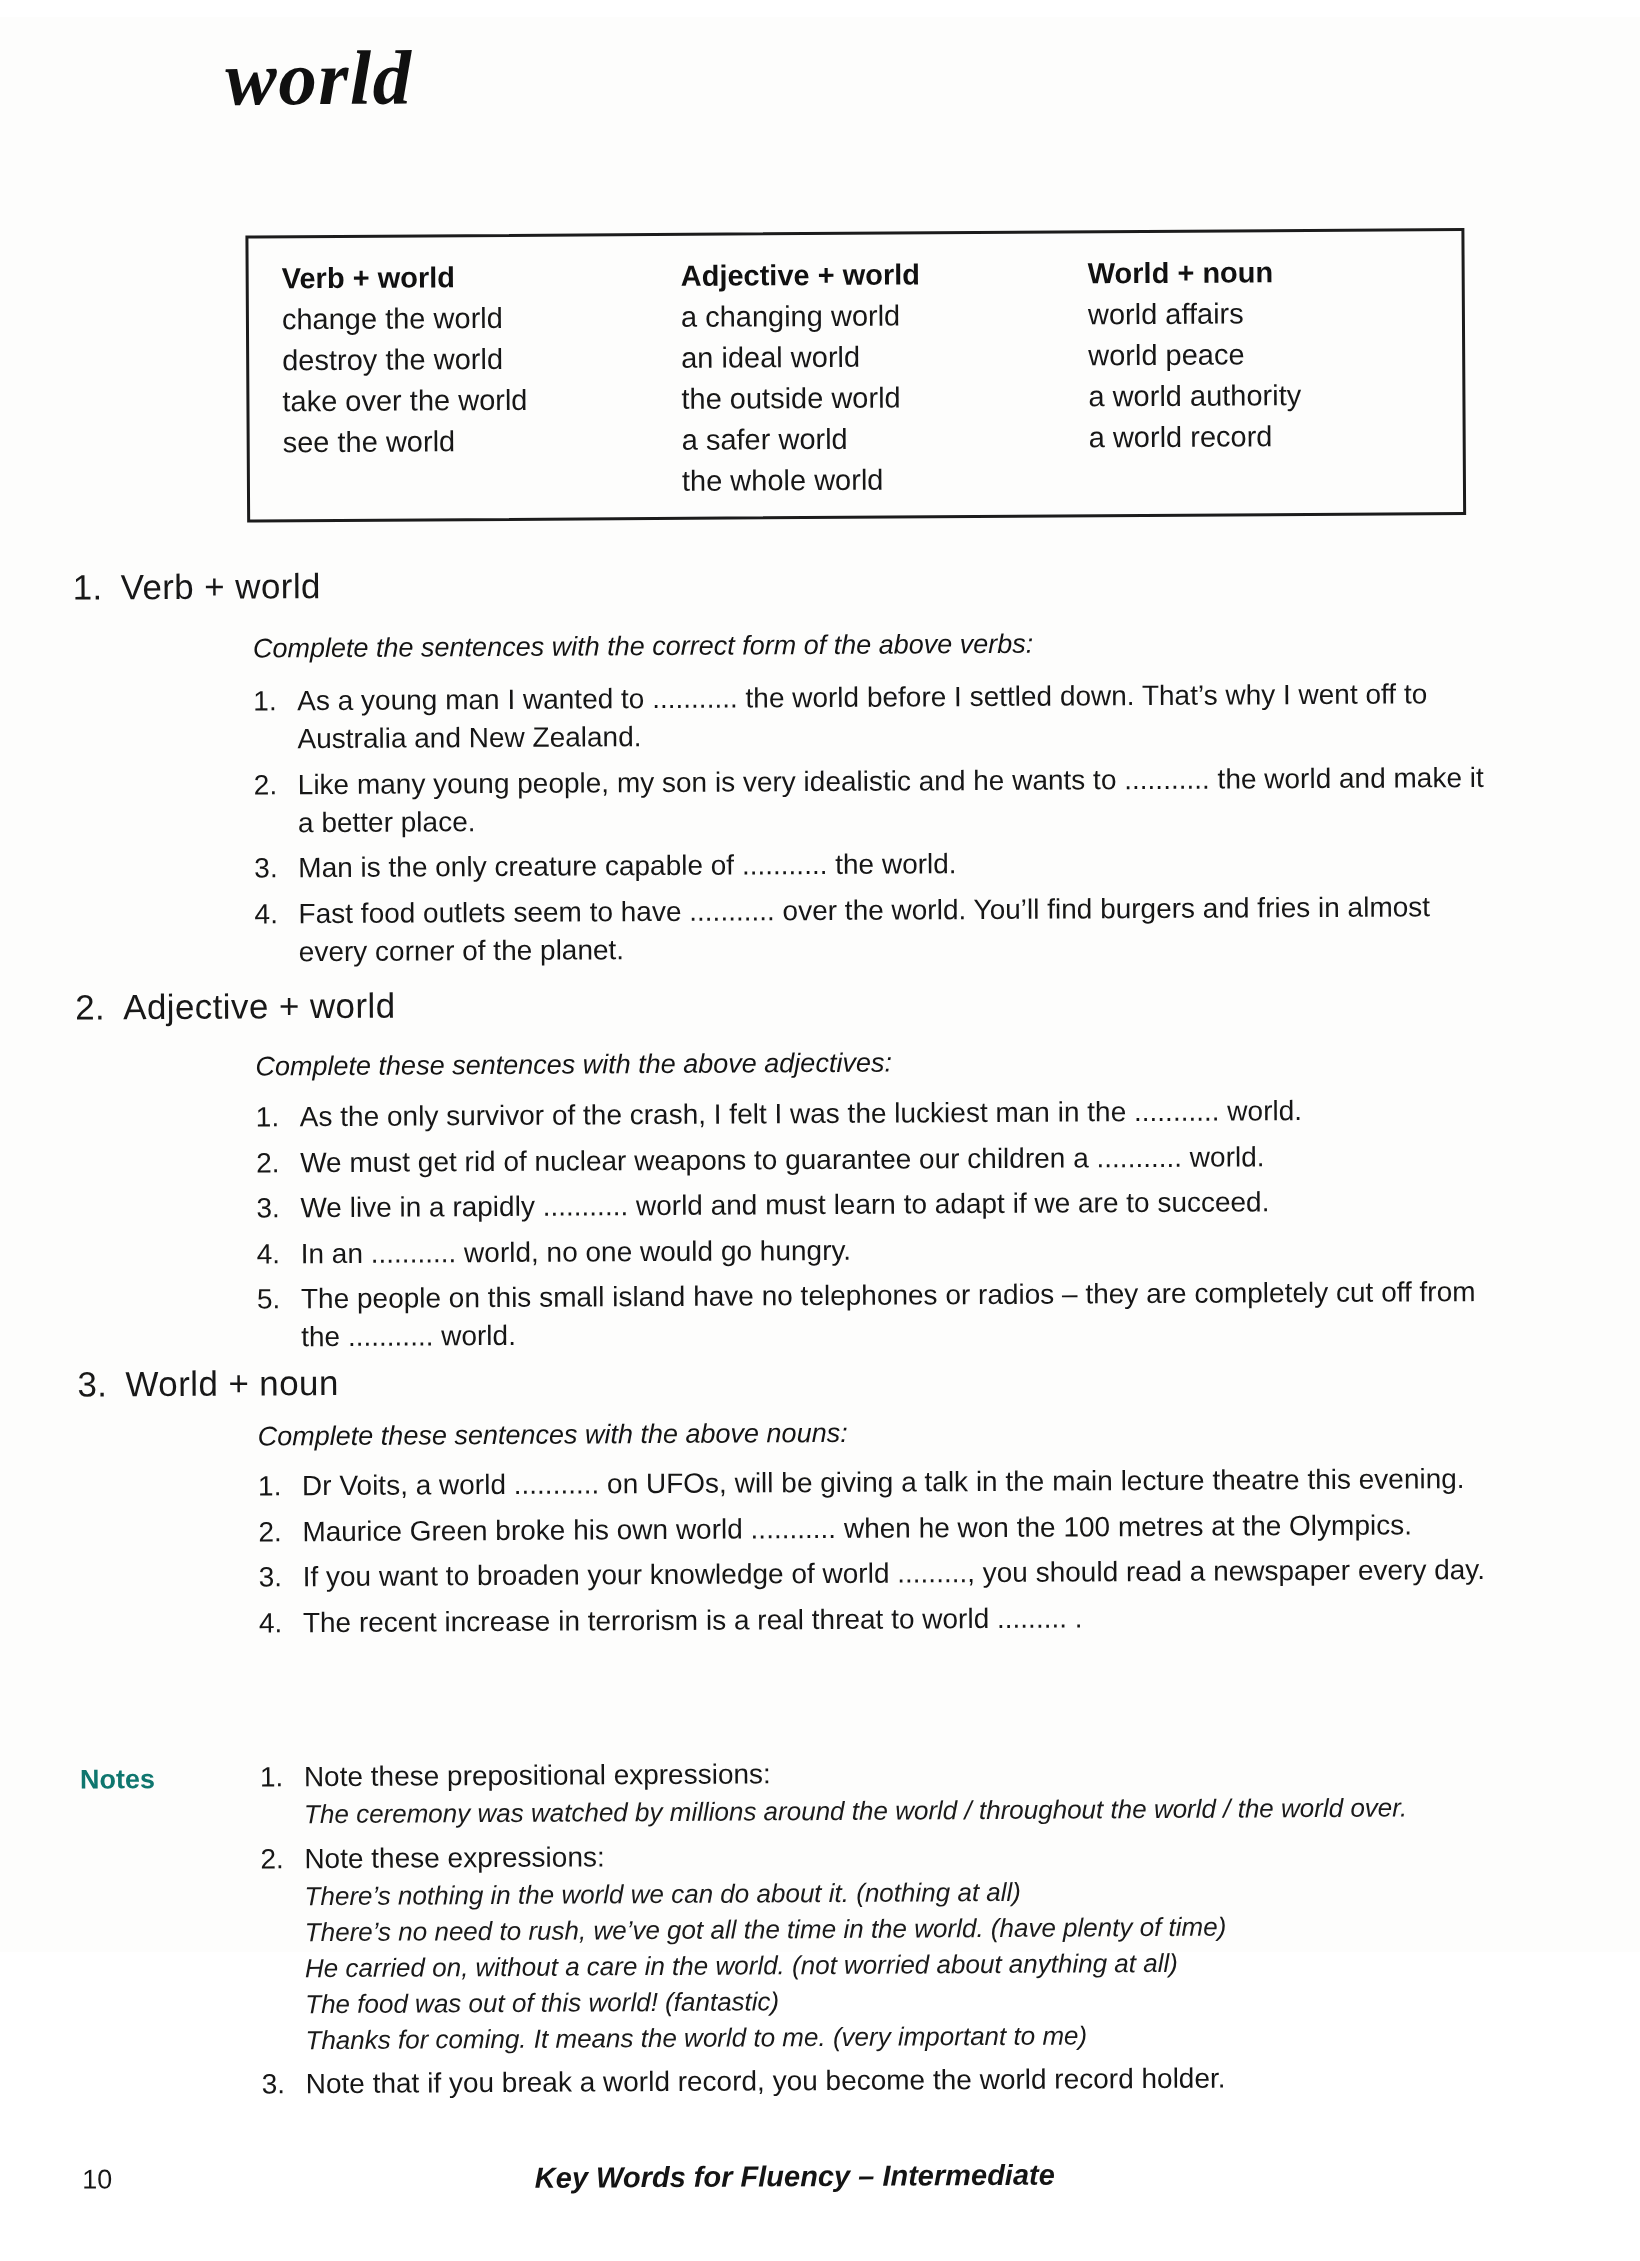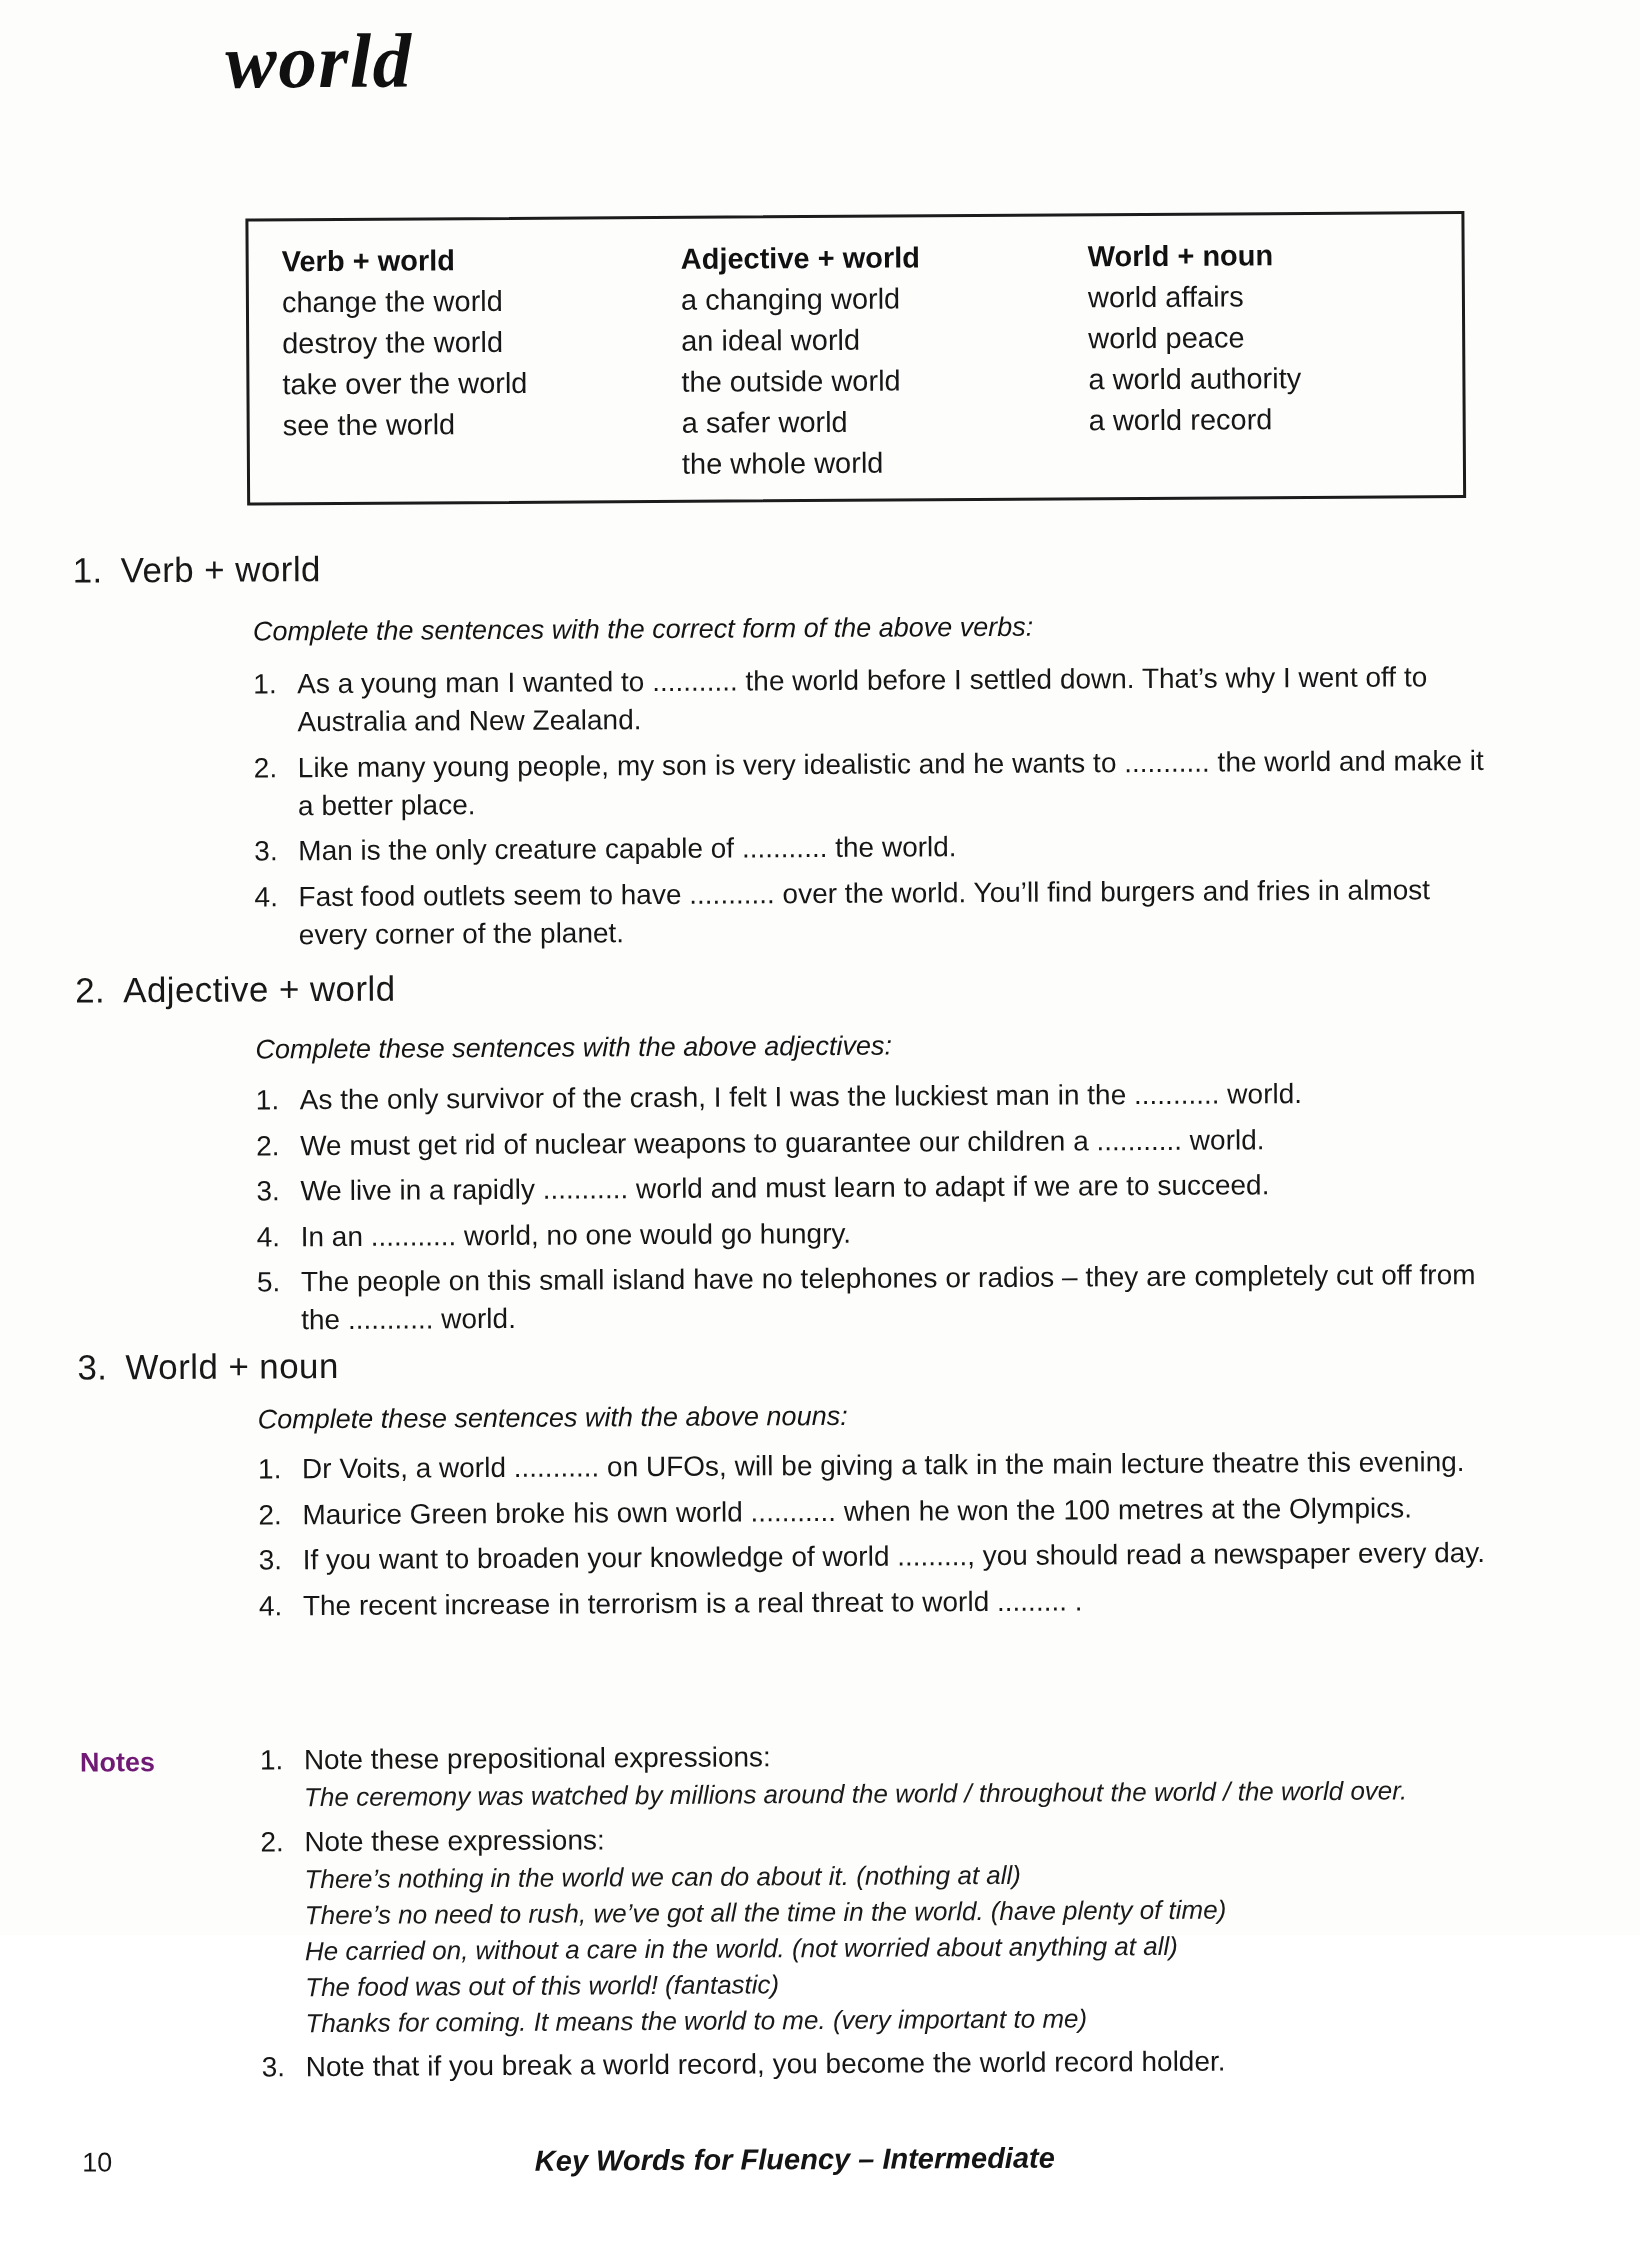--- a/index.html
+++ b/index.html
@@ -3,21 +3,21 @@
 <meta charset="utf-8">
 <style>
   html,body { margin:0; padding:0; }
   body {
     width:1641px; height:2261px;
     background:#ffffff;
     font-family:"Liberation Sans", sans-serif;
     color:#161616;
     overflow:hidden;
   }
-  .page { position:relative; width:1641px; height:1935px; background:#fdfdfc; }
+  .page { position:relative; width:1641px; height:1935px; background:#fdfdfc;margin-top:17px; }
   .scan { position:absolute; inset:0; transform:rotate(-0.35deg); transform-origin:50% 50%; }
 
   
   .title {
     position:absolute; left:231px; top:13.6px; margin:0;
     font-family:"Liberation Serif", serif;
     font-style:italic; font-weight:600;
     font-size:77px; letter-spacing:1.5px; color:#101010;
   }
 
@@ -50,21 +50,21 @@
   }
 
   .items { position:absolute; left:255px; width:1251px; }
   .item  { display:flex; margin-bottom:7.5px; }
   .inum  { width:44px; flex:none; font-size:28px; line-height:38px; }
   .itxt  { width:1206px; font-size:28px; line-height:38px; }
 
   
   .notes-label {
     position:absolute; left:75px; top:1743px;
-    font-weight:bold; font-size:27px; color:#701a75;
+    font-weight:bold; font-size:27px; color:#0f766e;
   }
   .notes { position:absolute; left:255px; top:1738px; width:1281px; }
   .note  { display:flex; margin-bottom:7.5px; }
   .nnum  { width:44px; flex:none; font-size:28px; line-height:38px; }
   .nbody { flex:1; }
   .nlead { font-size:28px; line-height:38px; }
   .nex   { font-style:italic; font-size:26px; line-height:36px; color:#1a1a1a; }
 
   
   .footer-page {

